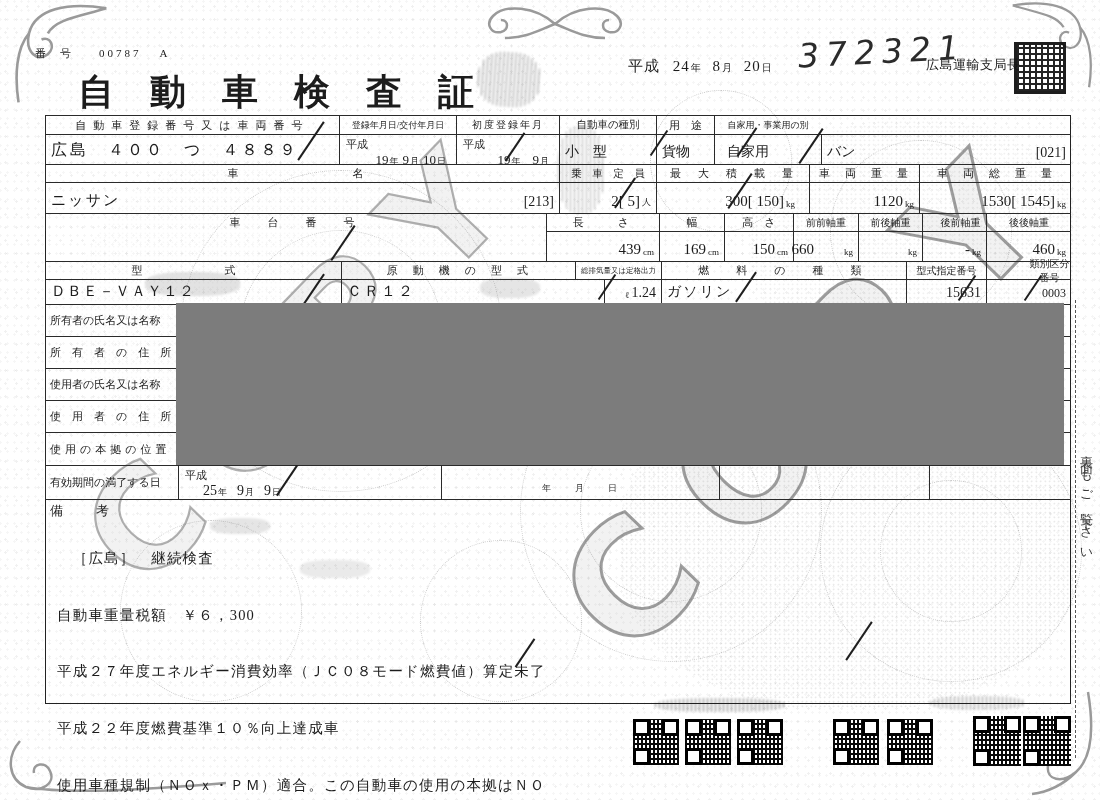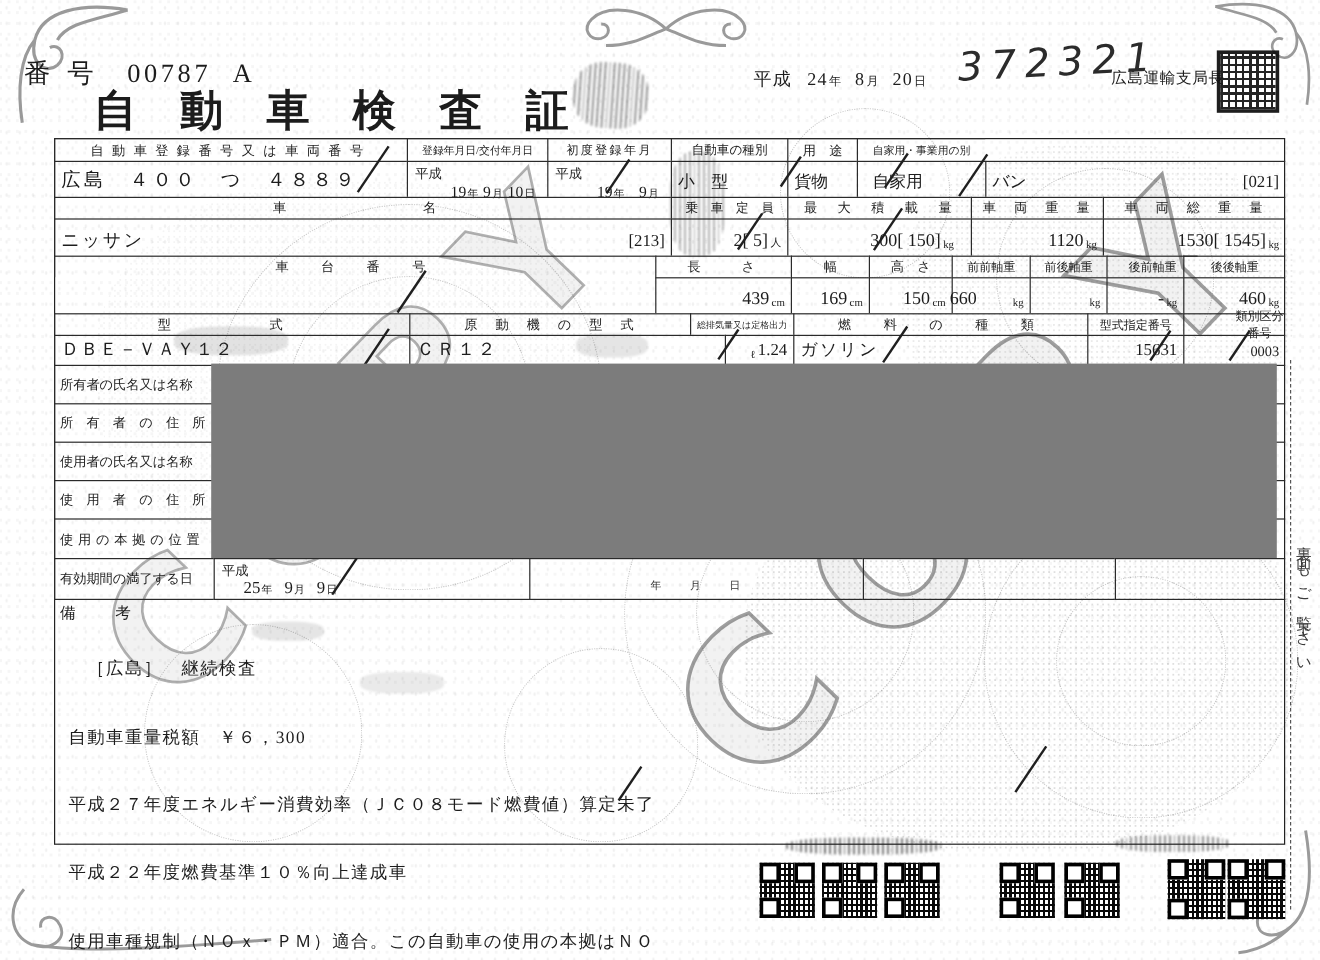--- a/index.html
+++ b/index.html
@@ -22,21 +22,21 @@
   .watermark { position:absolute; z-index:2; font-family:"DejaVu Sans","Liberation Sans",sans-serif;
     font-weight:700; color:rgba(130,130,130,.10); -webkit-text-stroke:2.2px rgba(100,100,100,.5);
     white-space:nowrap; transform-origin:0 50%; }
   .smudge { position:absolute; z-index:20; border-radius:40%; filter:blur(1px); }
   .hatch { background:repeating-linear-gradient(90deg, rgba(25,25,25,.85) 0 1.5px, transparent 1.5px 4px); }
   .blob  { background:rgba(70,70,70,.45); }
   .slash { position:absolute; z-index:22; height:0; border-top:2px solid #1f1f1f; transform:rotate(-56deg); }
   .orn { position:absolute; z-index:3; }
   .orn svg path { stroke:#9a9a9a; stroke-width:2.5; fill:none; }
   
-  .doc-number { left:20px; top:46px; font-size:22px; z-index:10; }
+  .doc-number { left:35px; top:46px; font-size:11px; z-index:10; }
   .doc-number .lbl { letter-spacing:14px; margin-right:14px; }
   .doc-number .num { letter-spacing:3px; margin-right:18px; }
   .doc-title { left:78px; top:68px; font-size:36px; font-weight:600; letter-spacing:36px; z-index:10; }
   .issue-date { left:628px; top:57px; font-size:15px; z-index:10; letter-spacing:1px; }
   .issue-date .u { font-size:10px; margin:0 6px 0 1px; }
   .handwritten { left:798px; top:32px; font-size:33px; z-index:40;
     font-family:"DejaVu Sans","Liberation Sans",sans-serif; font-style:italic;
     letter-spacing:7px; color:#2b2b2b; transform:rotate(-3deg); }
   .issuer { left:926px; top:56px; font-size:13px; z-index:10; letter-spacing:.5px; }
   .seal { left:1014px; top:42px; width:52px; height:52px; z-index:10; box-sizing:border-box;

